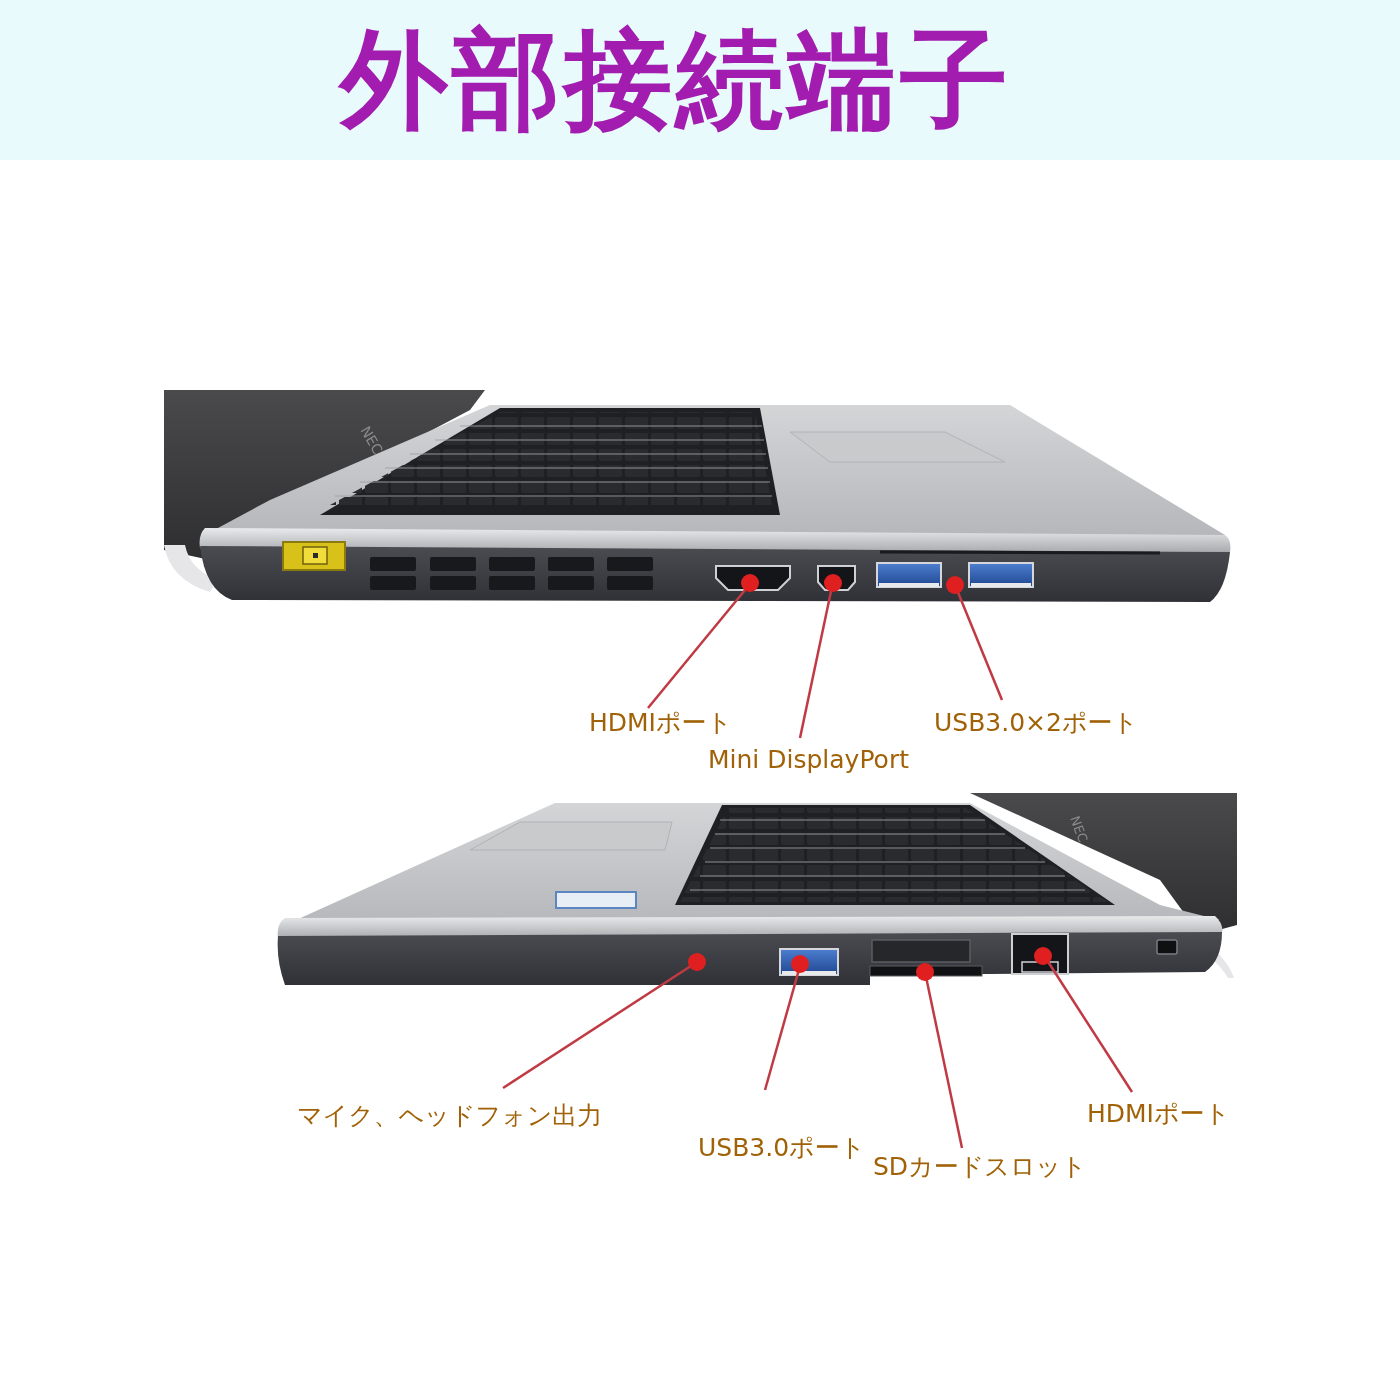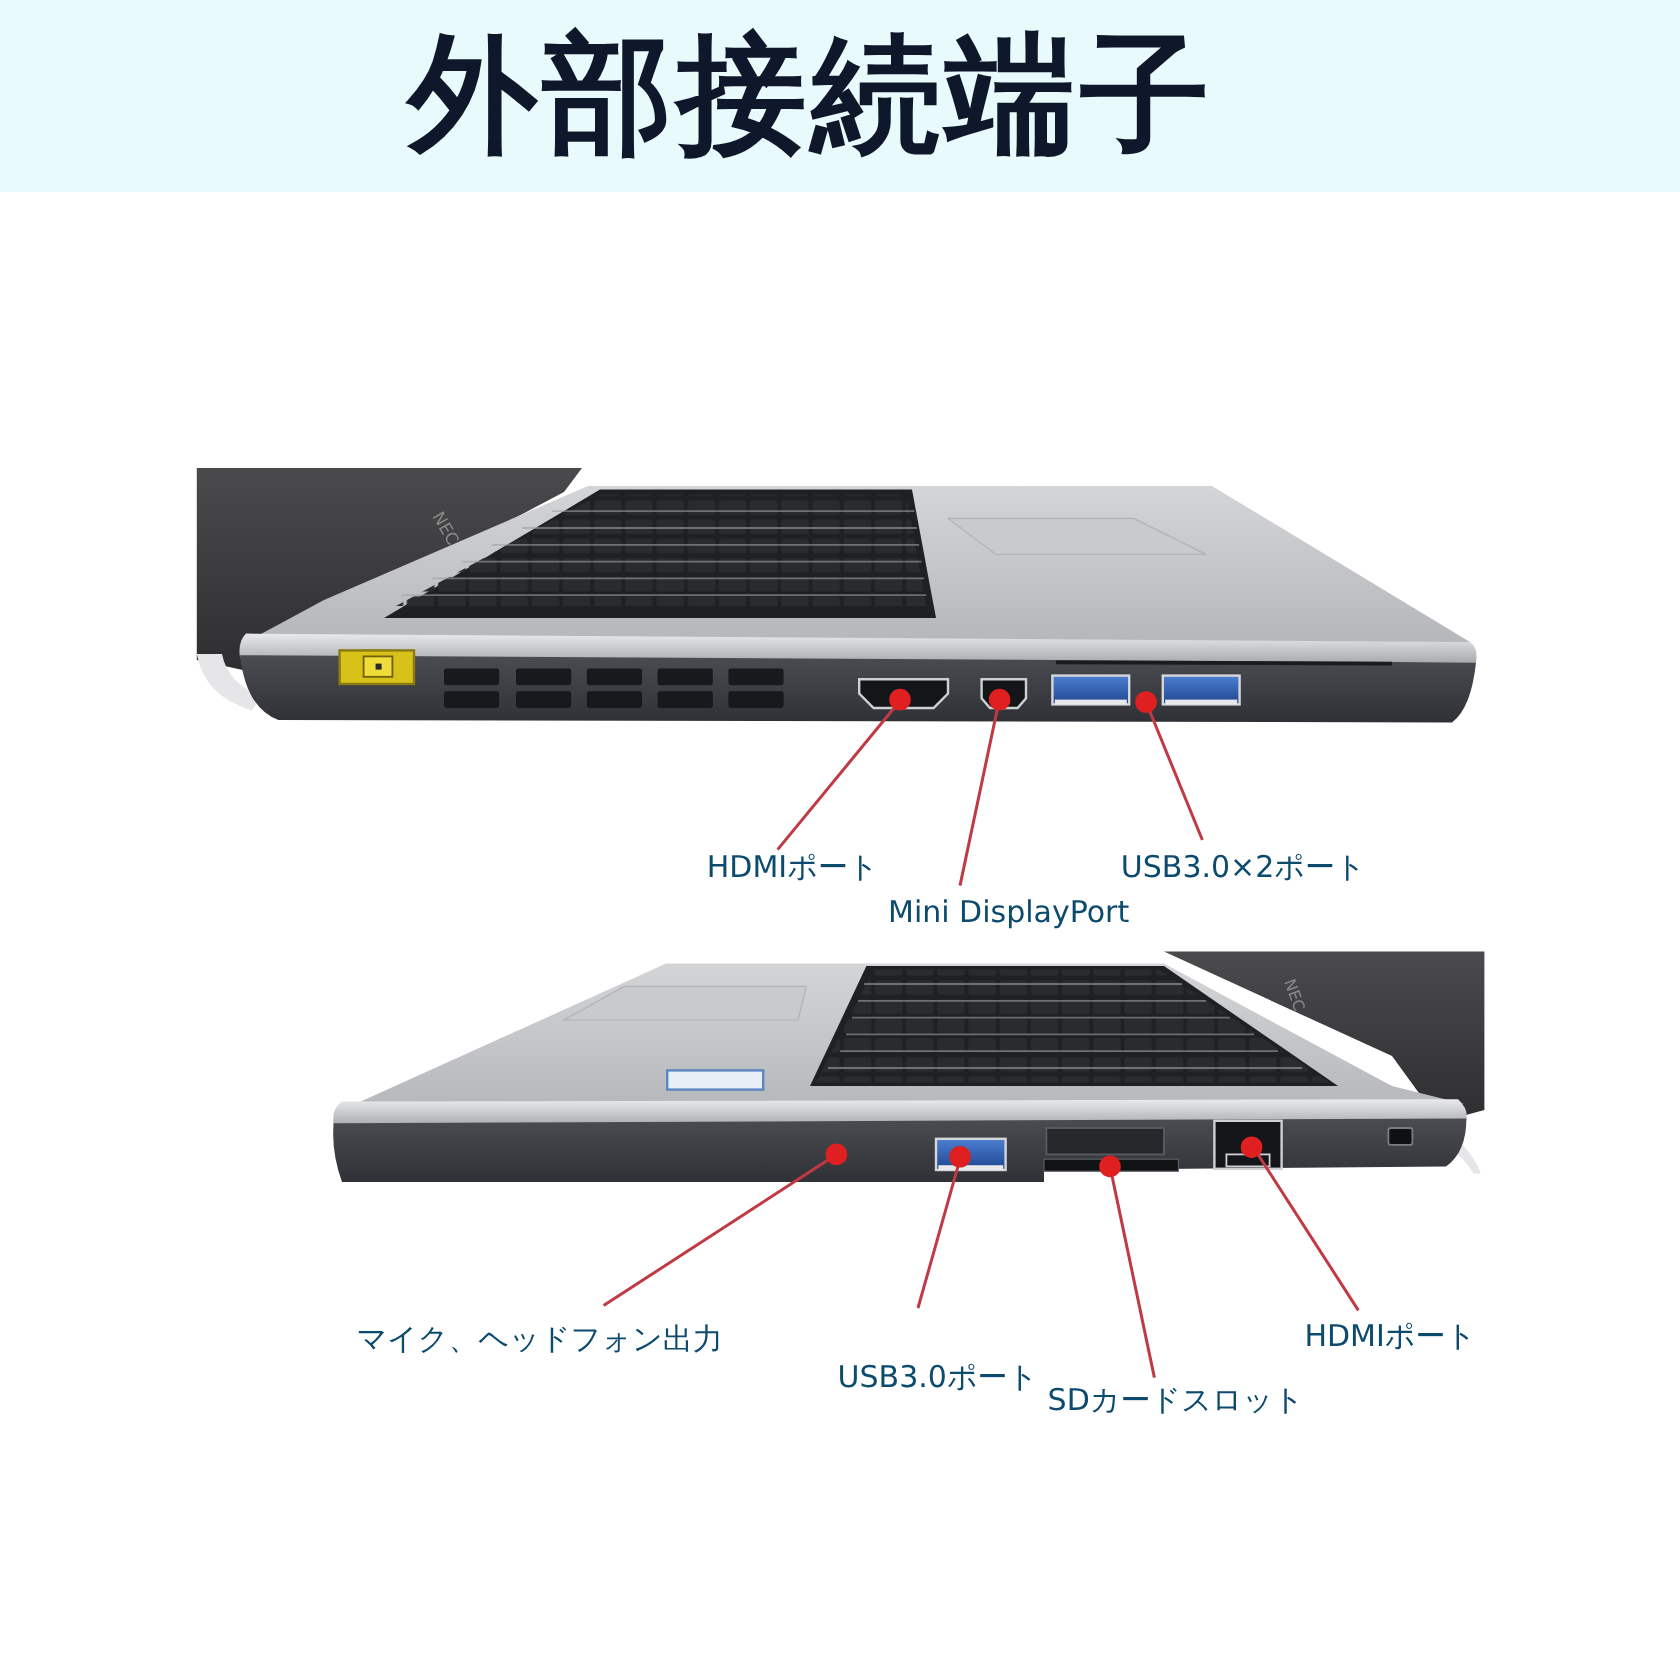--- a/index.html
+++ b/index.html
@@ -1,23 +1,23 @@
 <!DOCTYPE html>
 <html><head>
 <meta charset="utf-8">
 <style>
   html, body { margin: 0; padding: 0; background: #ffffff; }
   body { width: 1400px; height: 1400px; position: relative; overflow: hidden;
          font-family: "DejaVu Sans", "Liberation Sans", sans-serif; }
   .header-band { position: absolute; left: 0; top: 0; width: 1400px; height: 160px;
                  background: #e8fafb; }
   .title { position: absolute; left: 340px; top: 18px; font-size: 108px; font-weight: bold;
-           color: #0f172a; letter-spacing: 4px; line-height: 124px; white-space: nowrap; }
+           color: #a21caf; letter-spacing: 4px; line-height: 124px; white-space: nowrap; }
   .stage { position: absolute; left: 0; top: 0; width: 1400px; height: 1400px; }
-  .label { position: absolute; font-size: 25px; color: #0c4a6e; white-space: nowrap;
+  .label { position: absolute; font-size: 25px; color: #a16207; white-space: nowrap;
            font-family: "DejaVu Sans", sans-serif; line-height: 30px; }
 </style>
 </head>
 <body>
 
 <div class="header-band">
   <div class="title">外部接続端子</div>
 </div>
 
 <svg class="stage" width="1400" height="1400" viewBox="0 0 1400 1400" xmlns="http://www.w3.org/2000/svg">
@@ -173,19 +173,19 @@
     <g fill="#e02020">
       <circle cx="697" cy="962" r="9"></circle>
       <circle cx="800" cy="964" r="9"></circle>
       <circle cx="925" cy="972" r="9"></circle>
       <circle cx="1043" cy="956" r="9"></circle>
     </g>
   </g>
 </svg>
 
 <div class="label" style="left:589px; top:708px;">HDMIポート</div>
-<div class="label" style="left:740px; top:745px;">Mini DisplayPort</div>
+<div class="label" style="left:708px; top:745px;">Mini DisplayPort</div>
 <div class="label" style="left:934px; top:708px;text-align:center;">USB3.0×2ポート</div>
 
 <div class="label" style="left:297px; top:1101px;">マイク、ヘッドフォン出力</div>
 <div class="label" style="left:698px; top:1099px;margin-top:34px;">USB3.0ポート</div>
 <div class="label" style="left:873px; top:1152px;">SDカードスロット</div>
 <div class="label" style="left:1087px; top:1099px;">HDMIポート</div>
 
 </body></html>

